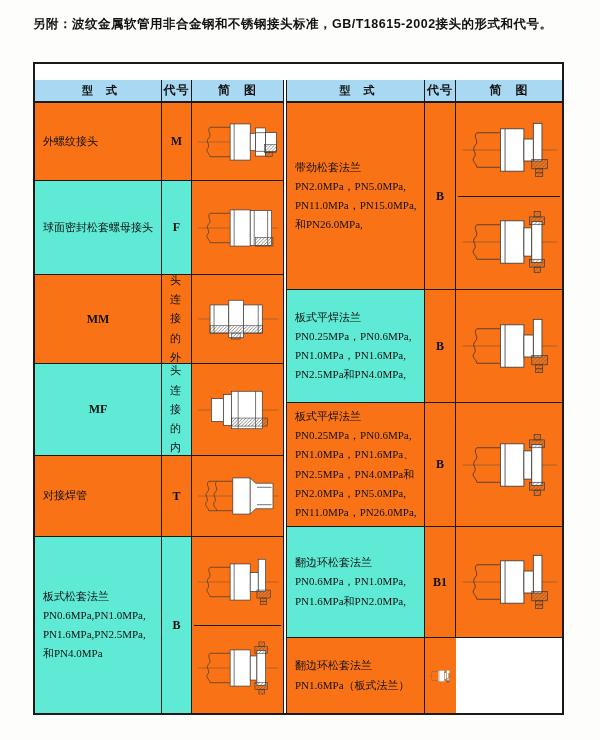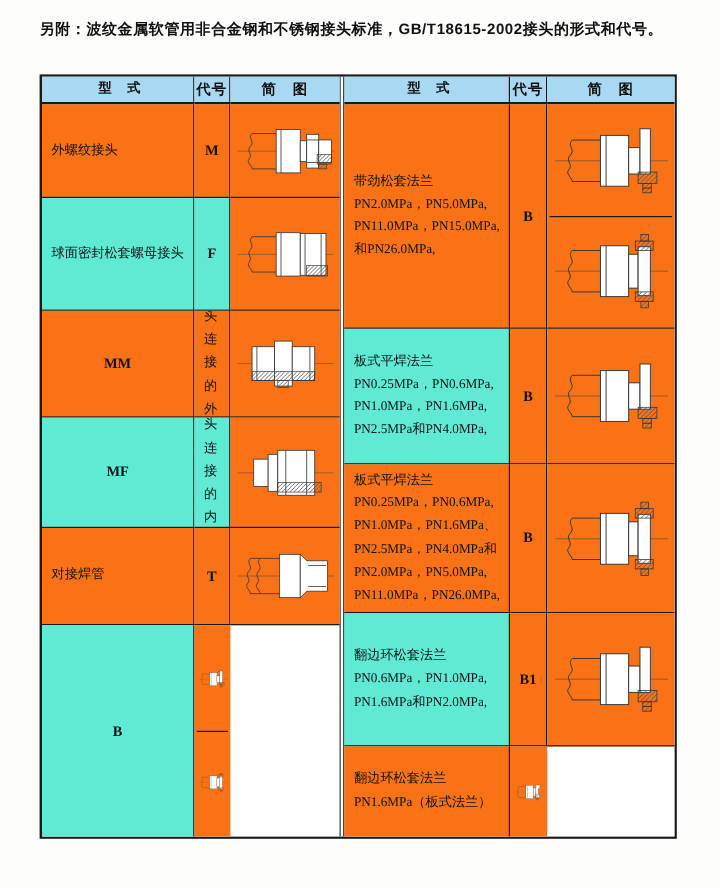--- a/index.html
+++ b/index.html
@@ -9,21 +9,21 @@
   }
   .title{
     position:absolute;left:33px;top:16px;width:540px;
     font-size:12.5px;font-weight:bold;letter-spacing:0.5px;
   }
   .table-wrap{
     position:absolute;left:33px;top:62px;
     display:flex;border:2px solid #1a1a1a;background:#fff;
   }
   .mid-gap{width:2px;background:#fff;}
-  .half{display:grid;background:#fff;}
+  .half{display:grid;background:#fff;margin-top:16px;}
   .half.left{
     grid-template-columns:127px 30px 91px;
     grid-template-rows:23px 78px 94px 89px 92px 81px 176px;
     border-right:1px solid #1a1a1a;
   }
   .half.right{
     grid-template-columns:138px 31px 106px;
     grid-template-rows:23px 187px 113px 124px 111px 75px;
     border-left:1px solid #1a1a1a;
   }
@@ -194,20 +194,24 @@
     </div>
 
     <div class="cell type">对接焊管</div>
     <div class="cell code">T</div>
     <div class="cell diag lastcol">
       <svg class="d" width="96" height="70" viewBox="0 0 130 80">
           <use href="#d-weld"></use>
         </svg>
     </div>
 
+    <div class="cell type hl lastrow">板式松套法兰
+PN0.6MPa,PN1.0MPa,
+PN1.6MPa,PN2.5MPa,
+和PN4.0MPa</div>
     <div class="cell code hl lastrow">B</div>
     <div class="cell diag lastcol lastrow splitcell">
       <div class="sub first">
         <svg class="d" width="96" height="76" viewBox="0 0 130 80">
             <use href="#d-flangeA"></use>
           </svg>
       </div>
       <div class="sub">
         <svg class="d" width="96" height="76" viewBox="0 0 130 80">
             <use href="#d-flangeB"></use>

